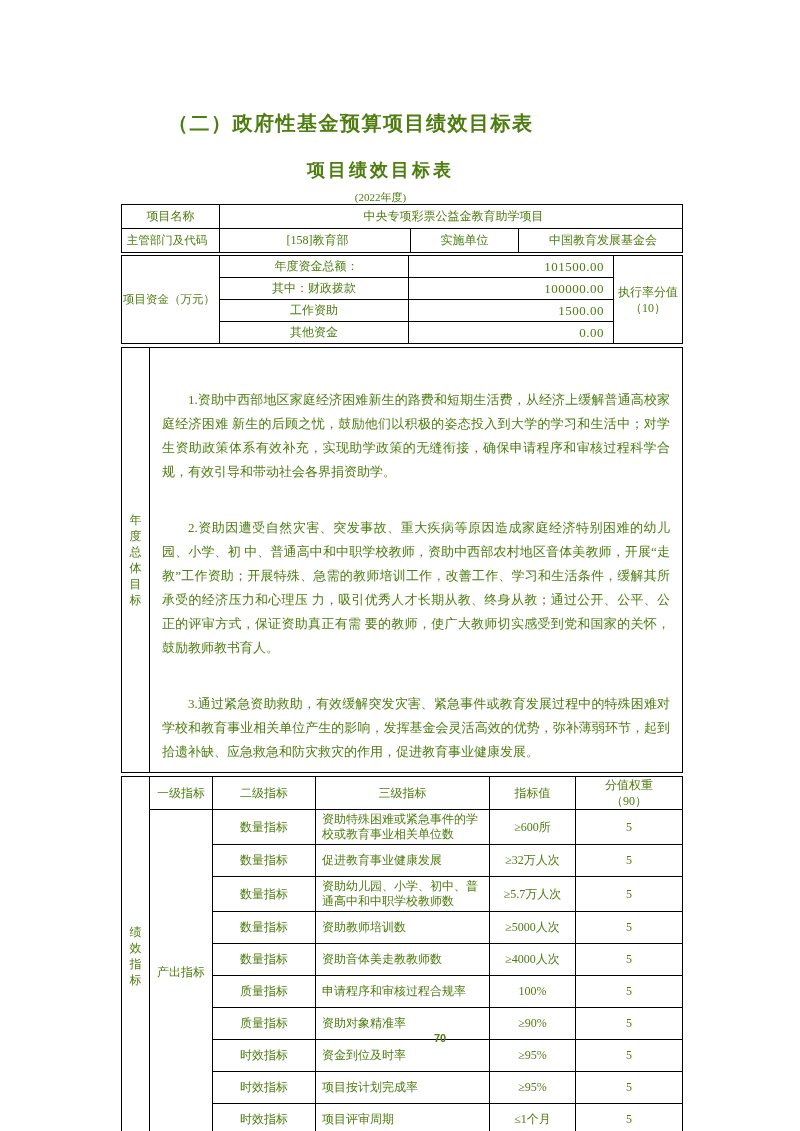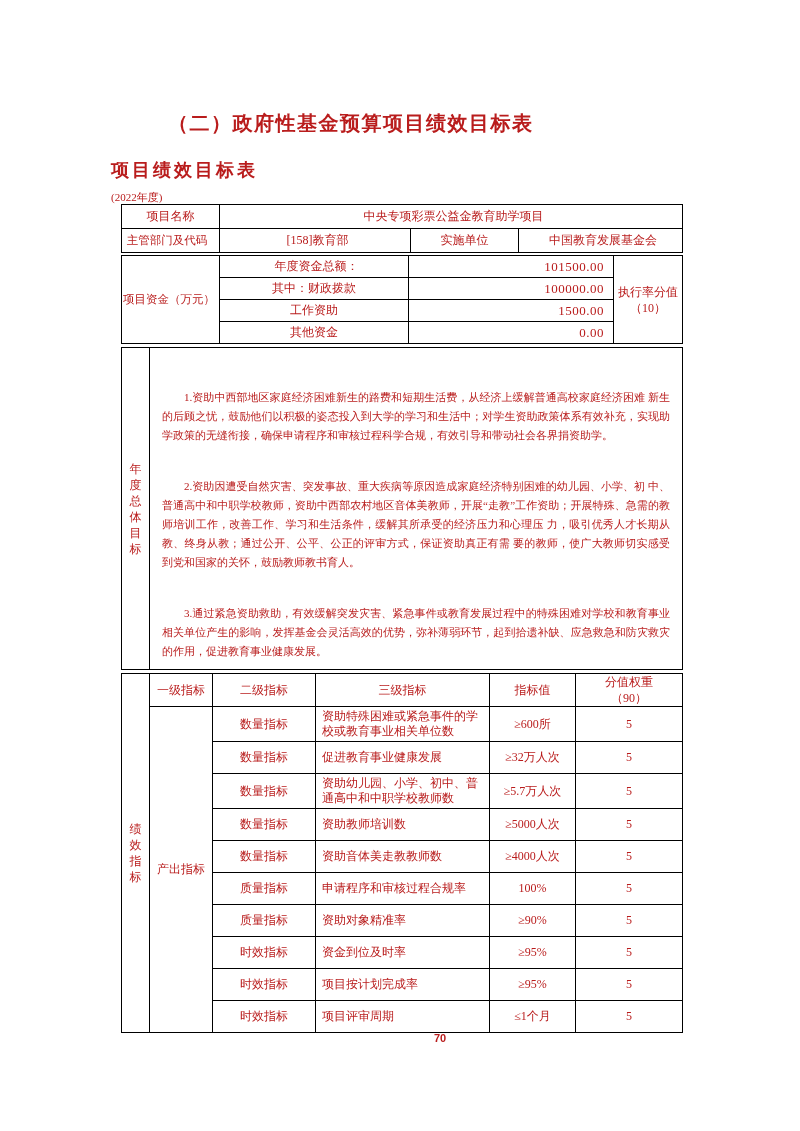--- a/index.html
+++ b/index.html
@@ -2,48 +2,48 @@
 <html><head>
 <meta charset="utf-8">
 <style>
   * { margin:0; padding:0; box-sizing:border-box; }
   html,body { background:#ffffff; }
   .page {
     position:relative;
     width:800px; height:1131px;
     background:#ffffff;
     font-family:"Liberation Serif","DejaVu Serif",serif;
-    color:#b91c1c;
+    color:#4d7c0f;
     overflow:hidden;
   }
   .section-title {
     position:absolute; left:168px; top:110px;
     font-size:20px; font-weight:bold; letter-spacing:1.5px;
   }
-  .center-band { position:absolute; left:111px; width:561px; }
+  .center-band { position:absolute; left:100px; width:561px; text-align:center; }
   .table-title { top:158px; font-size:18px; font-weight:bold; letter-spacing:3px; }
   .year-label  { top:190px; font-size:11px; }
   .tables { position:absolute; left:121px; top:204px; width:561px; }
   table { border-collapse:collapse; table-layout:fixed; width:561px; }
   .gap2 { margin-top:2px; }
   .gap3 { margin-top:3px; }
   td {
     border:1.5px solid #000;
     font-size:12px; line-height:15px;
     vertical-align:middle; text-align:center;
     padding:2px 3px; word-break:break-all;
   }
   .h24 td { height:24px; }
   .h22 td { height:22px; }
   .left  { text-align:center; padding-left:8px; }
   .num   { text-align:right; padding-right:9px; font-size:13px; letter-spacing:0.5px;margin-top:40px; }
   .tight { white-space:nowrap; font-size:11.5px; padding-left:1px; padding-right:8px; }
   .vert  { padding:0 2px; line-height:16px; }
   .goal-cell { padding:8px 12px; text-align:justify; }
-  .goal-cell p { text-indent:2em; font-size:11px; line-height:19px; text-align:justify;margin-top:32px; }
+  .goal-cell p { text-indent:2em; font-size:13px; line-height:24px; text-align:justify;margin-top:32px; }
   .goal-row td { height:237px; }
   .ind-head td { height:33px; }
   .ind-row td { height:32px; }
   .l3 { text-align:left; padding-left:6px;margin-top:28px; }
   .page-number {
     position:absolute; top:1032px; left:0; width:800px;
     text-align:center; font-size:11px; font-weight:bold;
     font-family:"Liberation Sans","DejaVu Sans",sans-serif;
     margin-left:40px;
   }

